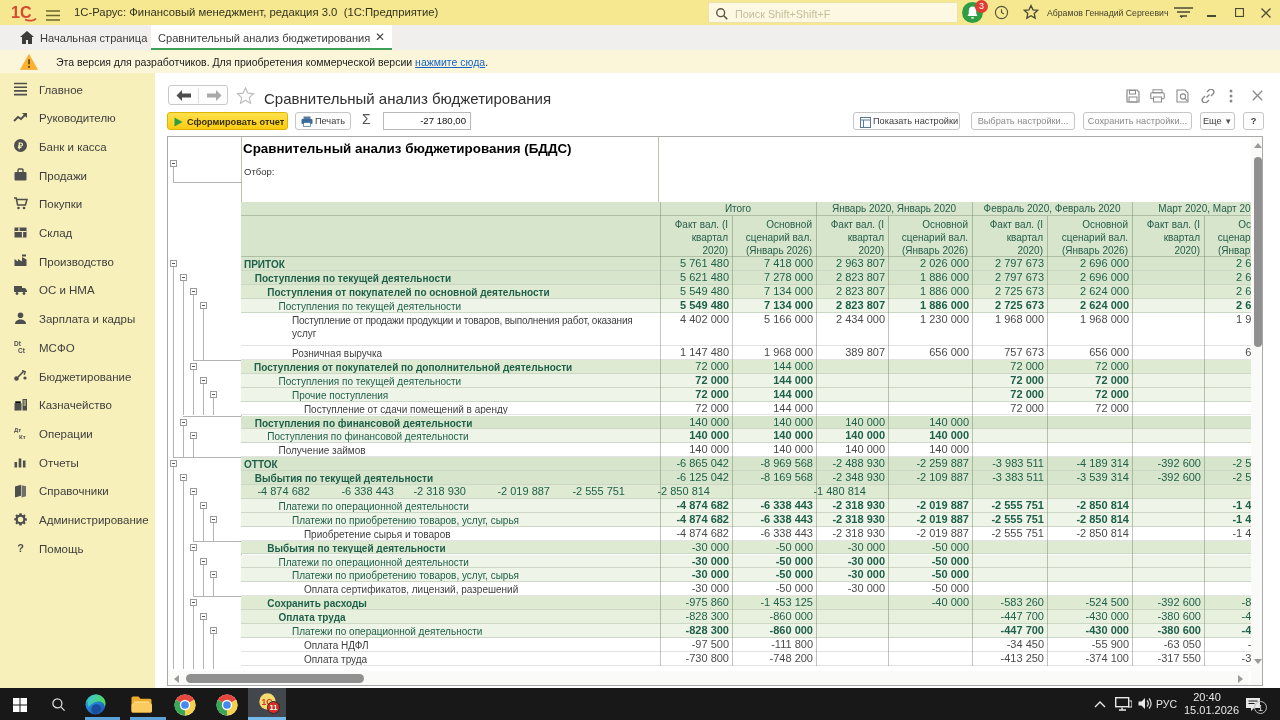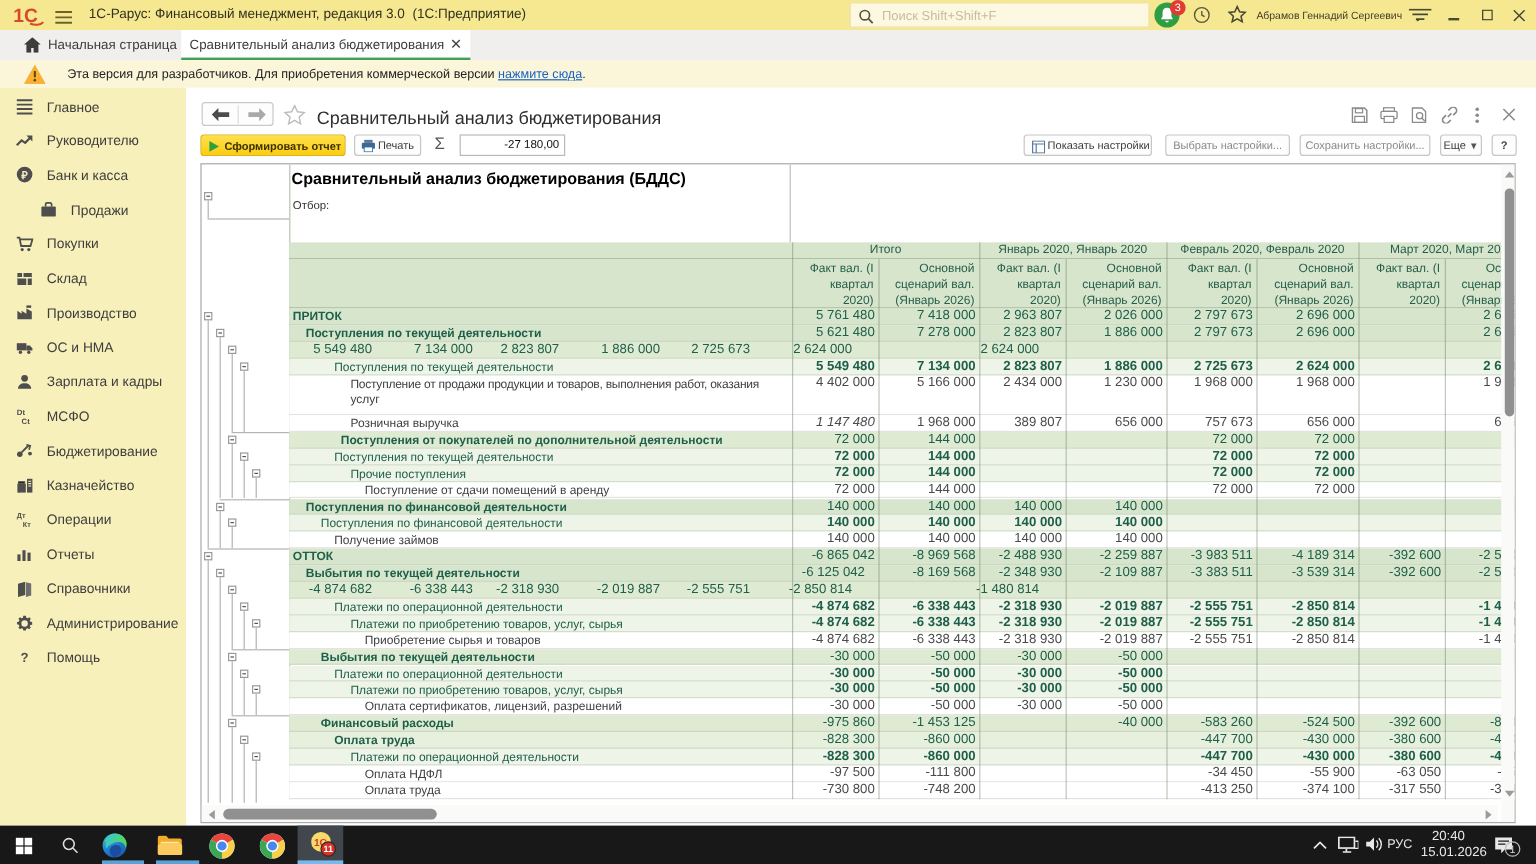--- a/index.html
+++ b/index.html
@@ -156,21 +156,21 @@
         </svg></span>
       <span class="stxt">Руководителю</span>
     </div>
 <div class="sitem" style="top:60.9px;">
       <span class="sic"><svg width="15" height="15" viewBox="0 0 15 15">
           <circle cx="7.5" cy="7.5" r="6.5" fill="#4e4e4e"></circle>
           <text x="7.5" y="11" font-size="9" font-weight="bold" fill="#f8f0ba" text-anchor="middle" font-family="Liberation Sans">₽</text>
         </svg></span>
       <span class="stxt">Банк и касса</span>
     </div>
-<div class="sitem" style="top:89.6px;margin-left:20px;">
+<div class="sitem" style="top:89.6px;">
       <span class="sic"><svg width="15" height="15" viewBox="0 0 15 15">
           <rect x="1.5" y="5" width="12" height="8.5" rx="1" fill="#4e4e4e"></rect>
           <path d="M5 5V3.2A1.2 1.2 0 016.2 2h2.6A1.2 1.2 0 0110 3.2V5" stroke="#4e4e4e" stroke-width="1.4" fill="none"></path>
         </svg></span>
       <span class="stxt">Продажи</span>
     </div>
 <div class="sitem" style="top:118.3px;">
       <span class="sic"><svg width="15" height="15" viewBox="0 0 15 15">
           <path d="M1 2h2.2l1.4 7h7.8l1.6-5.5H4" stroke="#4e4e4e" stroke-width="1.5" fill="none"></path>
           <circle cx="5.5" cy="12" r="1.3" fill="#4e4e4e"></circle>
@@ -370,20 +370,21 @@
       <div class="c nc" style="width:72px;color:#1d5f49;">5&nbsp;621&nbsp;480</div>
       <div class="c nc" style="width:84px;color:#1d5f49;">7&nbsp;278&nbsp;000</div>
       <div class="c nc" style="width:72px;color:#1d5f49;">2&nbsp;823&nbsp;807</div>
       <div class="c nc" style="width:84px;color:#1d5f49;">1&nbsp;886&nbsp;000</div>
       <div class="c nc" style="width:75px;color:#1d5f49;">2&nbsp;797&nbsp;673</div>
       <div class="c nc" style="width:85px;color:#1d5f49;">2&nbsp;696&nbsp;000</div>
       <div class="c nc" style="width:72px;color:#1d5f49;"></div>
       <div class="c nc" style="width:84px;color:#1d5f49;">2&nbsp;696&nbsp;000</div>
     </div>
 <div class="r" style="top:147.79999999999995px;height:13.9px;background:#dfead3;border-bottom:1px solid #ccd7c5;">
+      <div class="c lc" style="width:419px;padding-left:26.3px;color:#1d5f49;font-weight:bold;">Поступления от покупателей по основной деятельности</div>
       <div class="c nc" style="width:72px;color:#1d5f49;">5&nbsp;549&nbsp;480</div>
       <div class="c nc" style="width:84px;color:#1d5f49;">7&nbsp;134&nbsp;000</div>
       <div class="c nc" style="width:72px;color:#1d5f49;">2&nbsp;823&nbsp;807</div>
       <div class="c nc" style="width:84px;color:#1d5f49;">1&nbsp;886&nbsp;000</div>
       <div class="c nc" style="width:75px;color:#1d5f49;">2&nbsp;725&nbsp;673</div>
       <div class="c nc" style="width:85px;color:#1d5f49;">2&nbsp;624&nbsp;000</div>
       <div class="c nc" style="width:72px;color:#1d5f49;"></div>
       <div class="c nc" style="width:84px;color:#1d5f49;">2&nbsp;624&nbsp;000</div>
     </div>
 <div class="r" style="top:161.69999999999993px;height:13.9px;background:#eef4e7;border-bottom:1px solid #ccd7c5;">
@@ -403,31 +404,31 @@
       <div class="c nc" style="width:84px;color:#4a4a4a;">5&nbsp;166&nbsp;000</div>
       <div class="c nc" style="width:72px;color:#4a4a4a;">2&nbsp;434&nbsp;000</div>
       <div class="c nc" style="width:84px;color:#4a4a4a;">1&nbsp;230&nbsp;000</div>
       <div class="c nc" style="width:75px;color:#4a4a4a;">1&nbsp;968&nbsp;000</div>
       <div class="c nc" style="width:85px;color:#4a4a4a;">1&nbsp;968&nbsp;000</div>
       <div class="c nc" style="width:72px;color:#4a4a4a;"></div>
       <div class="c nc" style="width:84px;color:#4a4a4a;">1&nbsp;968&nbsp;000</div>
     </div>
 <div class="r" style="top:208.9999999999999px;height:13.9px;background:#ffffff;border-bottom:1px solid #e3e3e3;">
       <div class="c lc" style="width:419px;padding-left:51px;color:#3f3f3f;">Розничная выручка</div>
-      <div class="c nc" style="width:72px;color:#4a4a4a;font-style:italic;">1&nbsp;147&nbsp;480</div>
+      <div class="c nc" style="width:72px;color:#4a4a4a;">1&nbsp;147&nbsp;480</div>
       <div class="c nc" style="width:84px;color:#4a4a4a;">1&nbsp;968&nbsp;000</div>
       <div class="c nc" style="width:72px;color:#4a4a4a;">389&nbsp;807</div>
       <div class="c nc" style="width:84px;color:#4a4a4a;">656&nbsp;000</div>
       <div class="c nc" style="width:75px;color:#4a4a4a;text-align:right;">757&nbsp;673</div>
       <div class="c nc" style="width:85px;color:#4a4a4a;">656&nbsp;000</div>
       <div class="c nc" style="width:72px;color:#4a4a4a;"></div>
       <div class="c nc" style="width:84px;color:#4a4a4a;">656&nbsp;000</div>
     </div>
 <div class="r" style="top:222.89999999999986px;height:13.9px;background:#dfead3;border-bottom:1px solid #ccd7c5;">
-      <div class="c lc" style="width:419px;padding-left:43px;color:#1d5f49;font-weight:bold;">Поступления от покупателей по дополнительной деятельности</div>
+      <div class="c lc" style="width:419px;padding-left:13px;color:#1d5f49;font-weight:bold;">Поступления от покупателей по дополнительной деятельности</div>
       <div class="c nc" style="width:72px;color:#1d5f49;">72&nbsp;000</div>
       <div class="c nc" style="width:84px;color:#1d5f49;">144&nbsp;000</div>
       <div class="c nc" style="width:72px;color:#1d5f49;"></div>
       <div class="c nc" style="width:84px;color:#1d5f49;"></div>
       <div class="c nc" style="width:75px;color:#1d5f49;">72&nbsp;000</div>
       <div class="c nc" style="width:85px;color:#1d5f49;">72&nbsp;000</div>
       <div class="c nc" style="width:72px;color:#1d5f49;"></div>
       <div class="c nc" style="width:84px;color:#1d5f49;"></div>
     </div>
 <div class="r" style="top:236.79999999999984px;height:13.9px;background:#eef4e7;border-bottom:1px solid #ccd7c5;">
@@ -502,21 +503,21 @@
       <div class="c nc" style="width:84px;color:#1d5f49;">-8&nbsp;969&nbsp;568</div>
       <div class="c nc" style="width:72px;color:#1d5f49;">-2&nbsp;488&nbsp;930</div>
       <div class="c nc" style="width:84px;color:#1d5f49;">-2&nbsp;259&nbsp;887</div>
       <div class="c nc" style="width:75px;color:#1d5f49;">-3&nbsp;983&nbsp;511</div>
       <div class="c nc" style="width:85px;color:#1d5f49;">-4&nbsp;189&nbsp;314</div>
       <div class="c nc" style="width:72px;color:#1d5f49;">-392&nbsp;600</div>
       <div class="c nc" style="width:84px;color:#1d5f49;">-2&nbsp;520&nbsp;687</div>
     </div>
 <div class="r" style="top:334.0999999999997px;height:13.9px;background:#d6e5cb;border-bottom:1px solid #ccd7c5;">
       <div class="c lc" style="width:419px;padding-left:13.8px;color:#1d5f49;font-weight:bold;">Выбытия по текущей деятельности</div>
-      <div class="c nc" style="width:72px;color:#1d5f49;text-align:center;">-6&nbsp;125&nbsp;042</div>
+      <div class="c nc" style="width:72px;color:#1d5f49;">-6&nbsp;125&nbsp;042</div>
       <div class="c nc" style="width:84px;color:#1d5f49;">-8&nbsp;169&nbsp;568</div>
       <div class="c nc" style="width:72px;color:#1d5f49;">-2&nbsp;348&nbsp;930</div>
       <div class="c nc" style="width:84px;color:#1d5f49;">-2&nbsp;109&nbsp;887</div>
       <div class="c nc" style="width:75px;color:#1d5f49;">-3&nbsp;383&nbsp;511</div>
       <div class="c nc" style="width:85px;color:#1d5f49;">-3&nbsp;539&nbsp;314</div>
       <div class="c nc" style="width:72px;color:#1d5f49;">-392&nbsp;600</div>
       <div class="c nc" style="width:84px;color:#1d5f49;">-2&nbsp;520&nbsp;687</div>
     </div>
 <div class="r" style="top:347.99999999999966px;height:13.9px;background:#dfead3;border-bottom:1px solid #ccd7c5;">
       <div class="c nc" style="width:72px;color:#1d5f49;">-4&nbsp;874&nbsp;682</div>
@@ -599,21 +600,21 @@
       <div class="c nc" style="width:72px;color:#4a4a4a;">-30&nbsp;000</div>
       <div class="c nc" style="width:84px;color:#4a4a4a;">-50&nbsp;000</div>
       <div class="c nc" style="width:72px;color:#4a4a4a;">-30&nbsp;000</div>
       <div class="c nc" style="width:84px;color:#4a4a4a;">-50&nbsp;000</div>
       <div class="c nc" style="width:75px;color:#4a4a4a;"></div>
       <div class="c nc" style="width:85px;color:#4a4a4a;"></div>
       <div class="c nc" style="width:72px;color:#4a4a4a;"></div>
       <div class="c nc" style="width:84px;color:#4a4a4a;"></div>
     </div>
 <div class="r" style="top:459.1999999999995px;height:13.9px;background:#dfead3;border-bottom:1px solid #ccd7c5;">
-      <div class="c lc" style="width:419px;padding-left:26.3px;color:#1d5f49;font-weight:bold;">Финансовый расходы</div>
+      <div class="c lc" style="width:419px;padding-left:26.3px;color:#1d5f49;font-weight:bold;">Сохранить расходы</div>
       <div class="c nc" style="width:72px;color:#1d5f49;">-975&nbsp;860</div>
       <div class="c nc" style="width:84px;color:#1d5f49;">-1&nbsp;453&nbsp;125</div>
       <div class="c nc" style="width:72px;color:#1d5f49;"></div>
       <div class="c nc" style="width:84px;color:#1d5f49;">-40&nbsp;000</div>
       <div class="c nc" style="width:75px;color:#1d5f49;">-583&nbsp;260</div>
       <div class="c nc" style="width:85px;color:#1d5f49;">-524&nbsp;500</div>
       <div class="c nc" style="width:72px;color:#1d5f49;">-392&nbsp;600</div>
       <div class="c nc" style="width:84px;color:#1d5f49;">-863&nbsp;625</div>
     </div>
 <div class="r" style="top:473.09999999999945px;height:13.9px;background:#e7efdd;border-bottom:1px solid #ccd7c5;">

